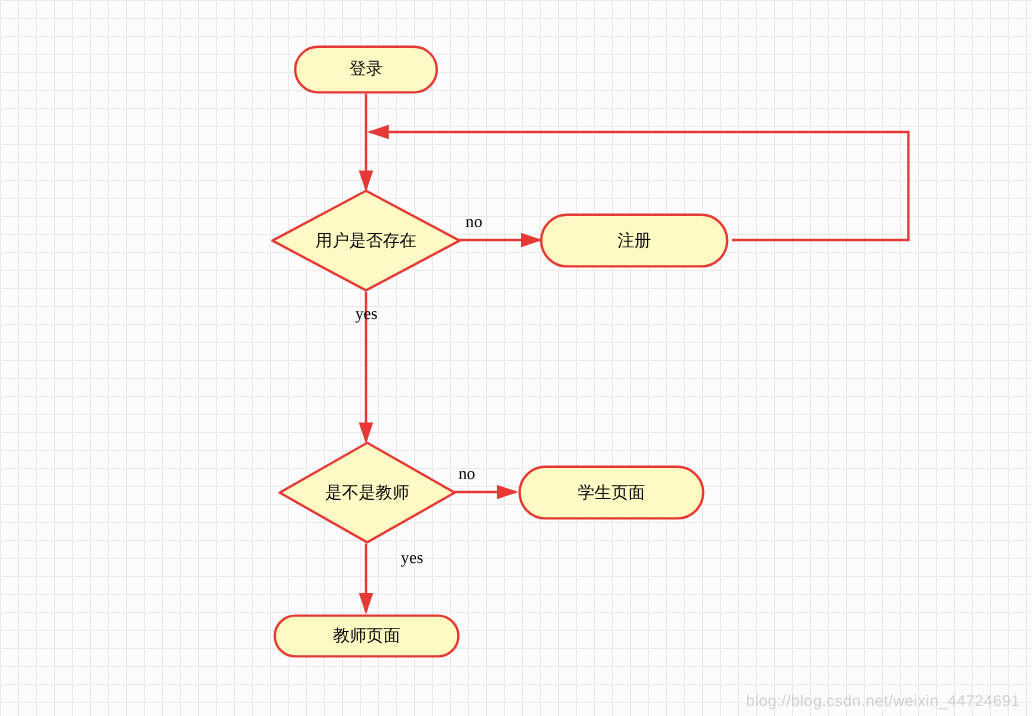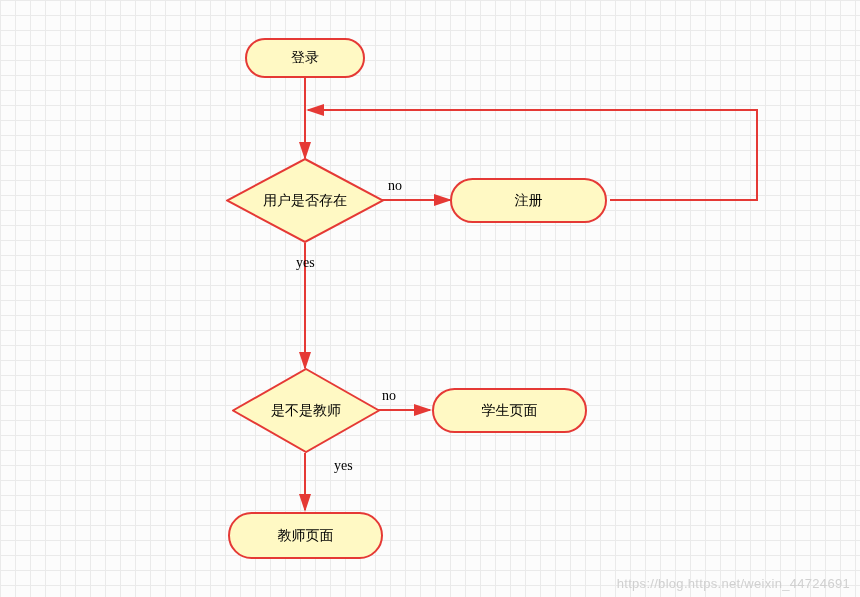--- a/index.html
+++ b/index.html
@@ -115,17 +115,17 @@
 </div>
 
 <div class="edge-label" style="left:382px; top:388px;">no</div>
 
 <div class="edge-label" style="left:334px; top:458px;">yes</div>
 
 <div class="rounded-node" style="left:432px; top:388px; width:155px; height:45px;">
   <span>学生页面</span>
 </div>
 
-<div class="rounded-node" style="left:228px; top:512px; width:155px; height:47px;">
+<div class="rounded-node" style="left:228px; top:512px; width:155px; height:36px;">
   <span>教师页面</span>
 </div>
 
-<div class="watermark">https://blog.https.net/weixin_44724691</div>
+<div class="watermark">blog://blog.csdn.net/weixin_44724691</div>
 
 </body></html>

